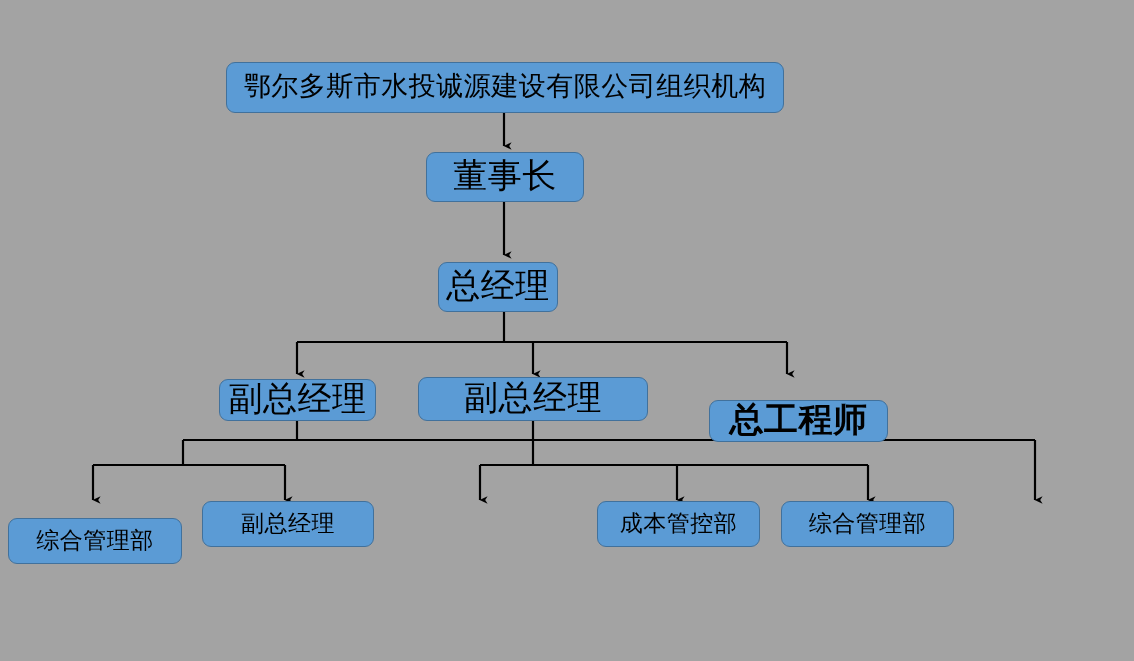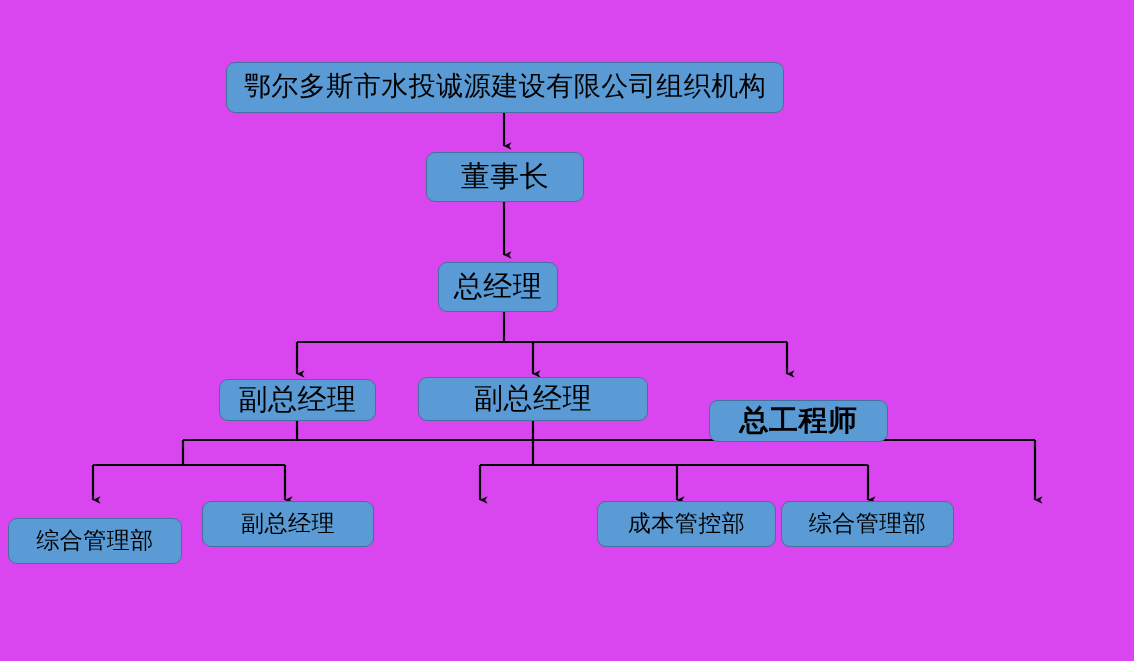--- a/index.html
+++ b/index.html
@@ -10,21 +10,21 @@
   body {
     width: 1134px;
     height: 661px;
     font-family: "Liberation Serif", "DejaVu Serif", serif;
     overflow: hidden;
   }
   #chart-canvas {
     position: relative;
     width: 1134px;
     height: 661px;
-    background: #d946ef;
+    background: #a3a3a3;
   }
   #connector-layer {
     position: absolute;
     left: 0;
     top: 0;
     width: 1134px;
     height: 661px;
     pointer-events: none;
   }
   .node {
@@ -40,21 +40,21 @@
     letter-spacing: 0.5px;
     white-space: nowrap;
     line-height: 1;
     z-index: 2;
   }
   .node-label {
     display: block;
     padding-bottom: 2px;
   }
   .n-title { font-size: 27px; }
-  .n-exec  { font-size: 29px; }
+  .n-exec  { font-size: 34px; }
   .n-dept  { font-size: 23px; }
 </style>
 </head>
 <body>
 
 <div id="chart-canvas">
 
   <svg id="connector-layer" viewBox="0 0 1134 661" width="1134" height="661" xmlns="http://www.w3.org/2000/svg">
     <defs>
       <marker id="arrowhead" markerWidth="9" markerHeight="9" refX="4.2" refY="7.6" orient="auto" markerUnits="userSpaceOnUse">
@@ -112,20 +112,20 @@
   <div class="node n-exec" style="left:709px; top:400px; width:179px; height:42px;font-weight:bold;">
     <span class="node-label">总工程师</span>
   </div>
 
   <div class="node n-dept" style="left:8px; top:518px; width:174px; height:46px;">
     <span class="node-label">综合管理部</span>
   </div>
   <div class="node n-dept" style="left:202px; top:501px; width:172px; height:46px;">
     <span class="node-label">副总经理</span>
   </div>
-  <div class="node n-dept" style="left:597px; top:501px; width:179px; height:46px;">
+  <div class="node n-dept" style="left:597px; top:501px; width:163px; height:46px;">
     <span class="node-label">成本管控部</span>
   </div>
   <div class="node n-dept" style="left:781px; top:501px; width:173px; height:46px;">
     <span class="node-label">综合管理部</span>
   </div>
 
 </div>
 
 </body></html>

